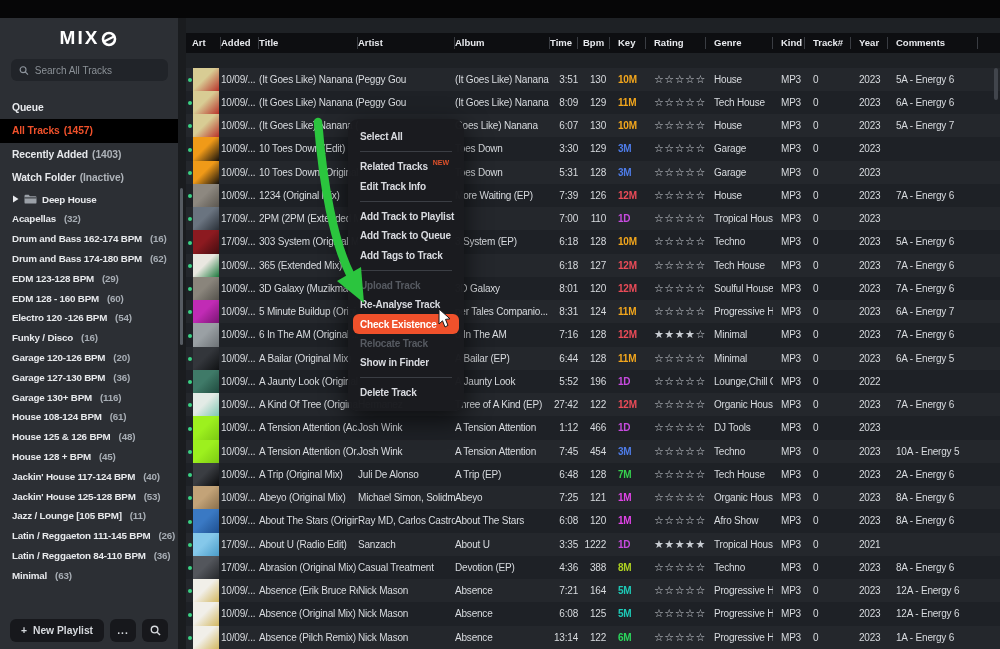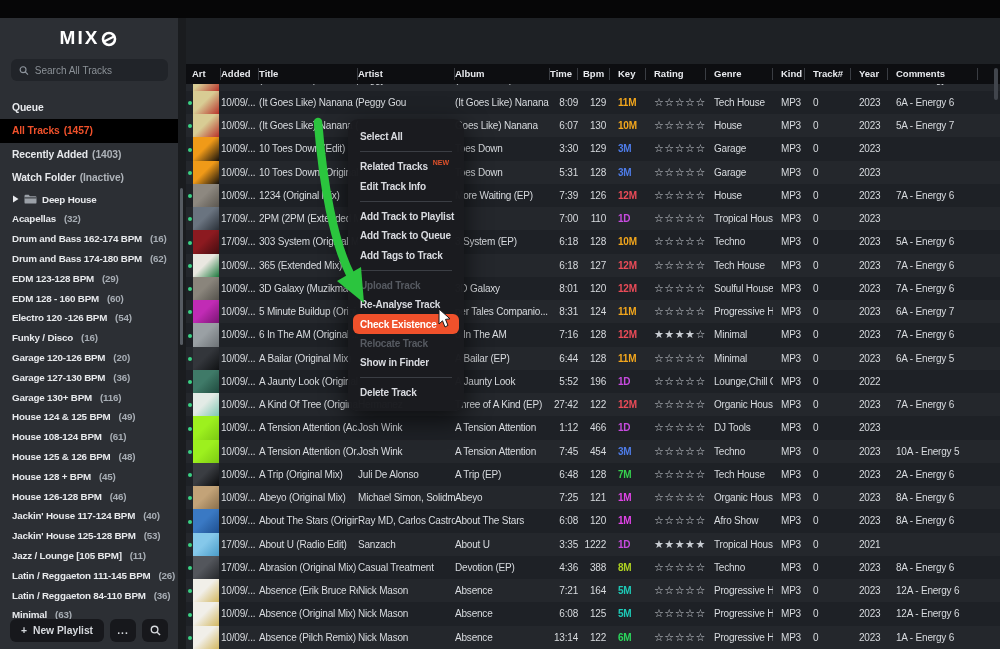--- a/index.html
+++ b/index.html
@@ -38,21 +38,21 @@
 .topbar{position:absolute;left:186px;top:18px;width:814px;height:30px;background:#131418}
 .tabs{position:absolute;left:268px;top:7px;height:23px;background:#3a3c41;border-radius:6px;
   display:flex;align-items:center;padding:0 3px}
 .tab{width:53px;height:17px;border-radius:4px;display:flex;align-items:center;justify-content:center;
   font-size:10px;color:#cfd3d8;font-weight:bold}
 .tab.active{background:#f0512b;color:#fff}
 .cloud{position:absolute;right:13px;top:7px;width:20px;height:17px}
 
 
 .grid-cols{display:grid;grid-template-columns:6px 29px 38px 99px 97px 95px 28px 32px 36px 60px 67px 32px 46px 37px 1fr;align-items:center}
-.thead{position:absolute;left:186px;top:64px;width:814px;height:19.5px;background:#0d0e11;
+.thead{position:absolute;left:186px;top:33px;width:814px;height:19.5px;background:#0d0e11;
   font-size:9.5px;font-weight:bold;color:#e8eaee;z-index:1}
 .thead .hcell{height:12px;line-height:12px;border-right:1px solid #3a3d43;white-space:nowrap;overflow:hidden}
 .thead .nb{border-right:none}
 .tbody{position:absolute;left:186px;top:67.5px;width:814px;height:581.5px;z-index:0}
 .trow{height:23.26px;font-size:10px;color:#d8dbdf;letter-spacing:-.2px}
 .trow:nth-child(odd){background:#24272c}
 .trow:nth-child(even){background:#1e2126}
 .cell{white-space:nowrap;overflow:hidden;padding-left:8px}
 .c-dot,.c-art,.c-added,.c-title,.c-artist,.c-album,.c-time{padding-left:0}
 .c-bpm{padding-left:5px}
@@ -165,38 +165,30 @@
           </div>
           <div class="pl-item">
             <span>Garage 127-130 BPM</span>
             <span class="count">(36)</span>
           </div>
           <div class="pl-item">
             <span>Garage 130+ BPM</span>
             <span class="count">(116)</span>
           </div>
           <div class="pl-item">
-            <span>House 124 &amp; 125 BPM</span>
-            <span class="count">(49)</span>
-          </div>
-          <div class="pl-item">
             <span>House 108-124 BPM</span>
             <span class="count">(61)</span>
           </div>
           <div class="pl-item">
             <span>House 125 &amp; 126 BPM</span>
             <span class="count">(48)</span>
           </div>
           <div class="pl-item">
             <span>House 128 + BPM</span>
             <span class="count">(45)</span>
-          </div>
-          <div class="pl-item">
-            <span>House 126-128 BPM</span>
-            <span class="count">(46)</span>
           </div>
           <div class="pl-item">
             <span>Jackin' House 117-124 BPM</span>
             <span class="count">(40)</span>
           </div>
           <div class="pl-item">
             <span>Jackin' House 125-128 BPM</span>
             <span class="count">(53)</span>
           </div>
           <div class="pl-item">

